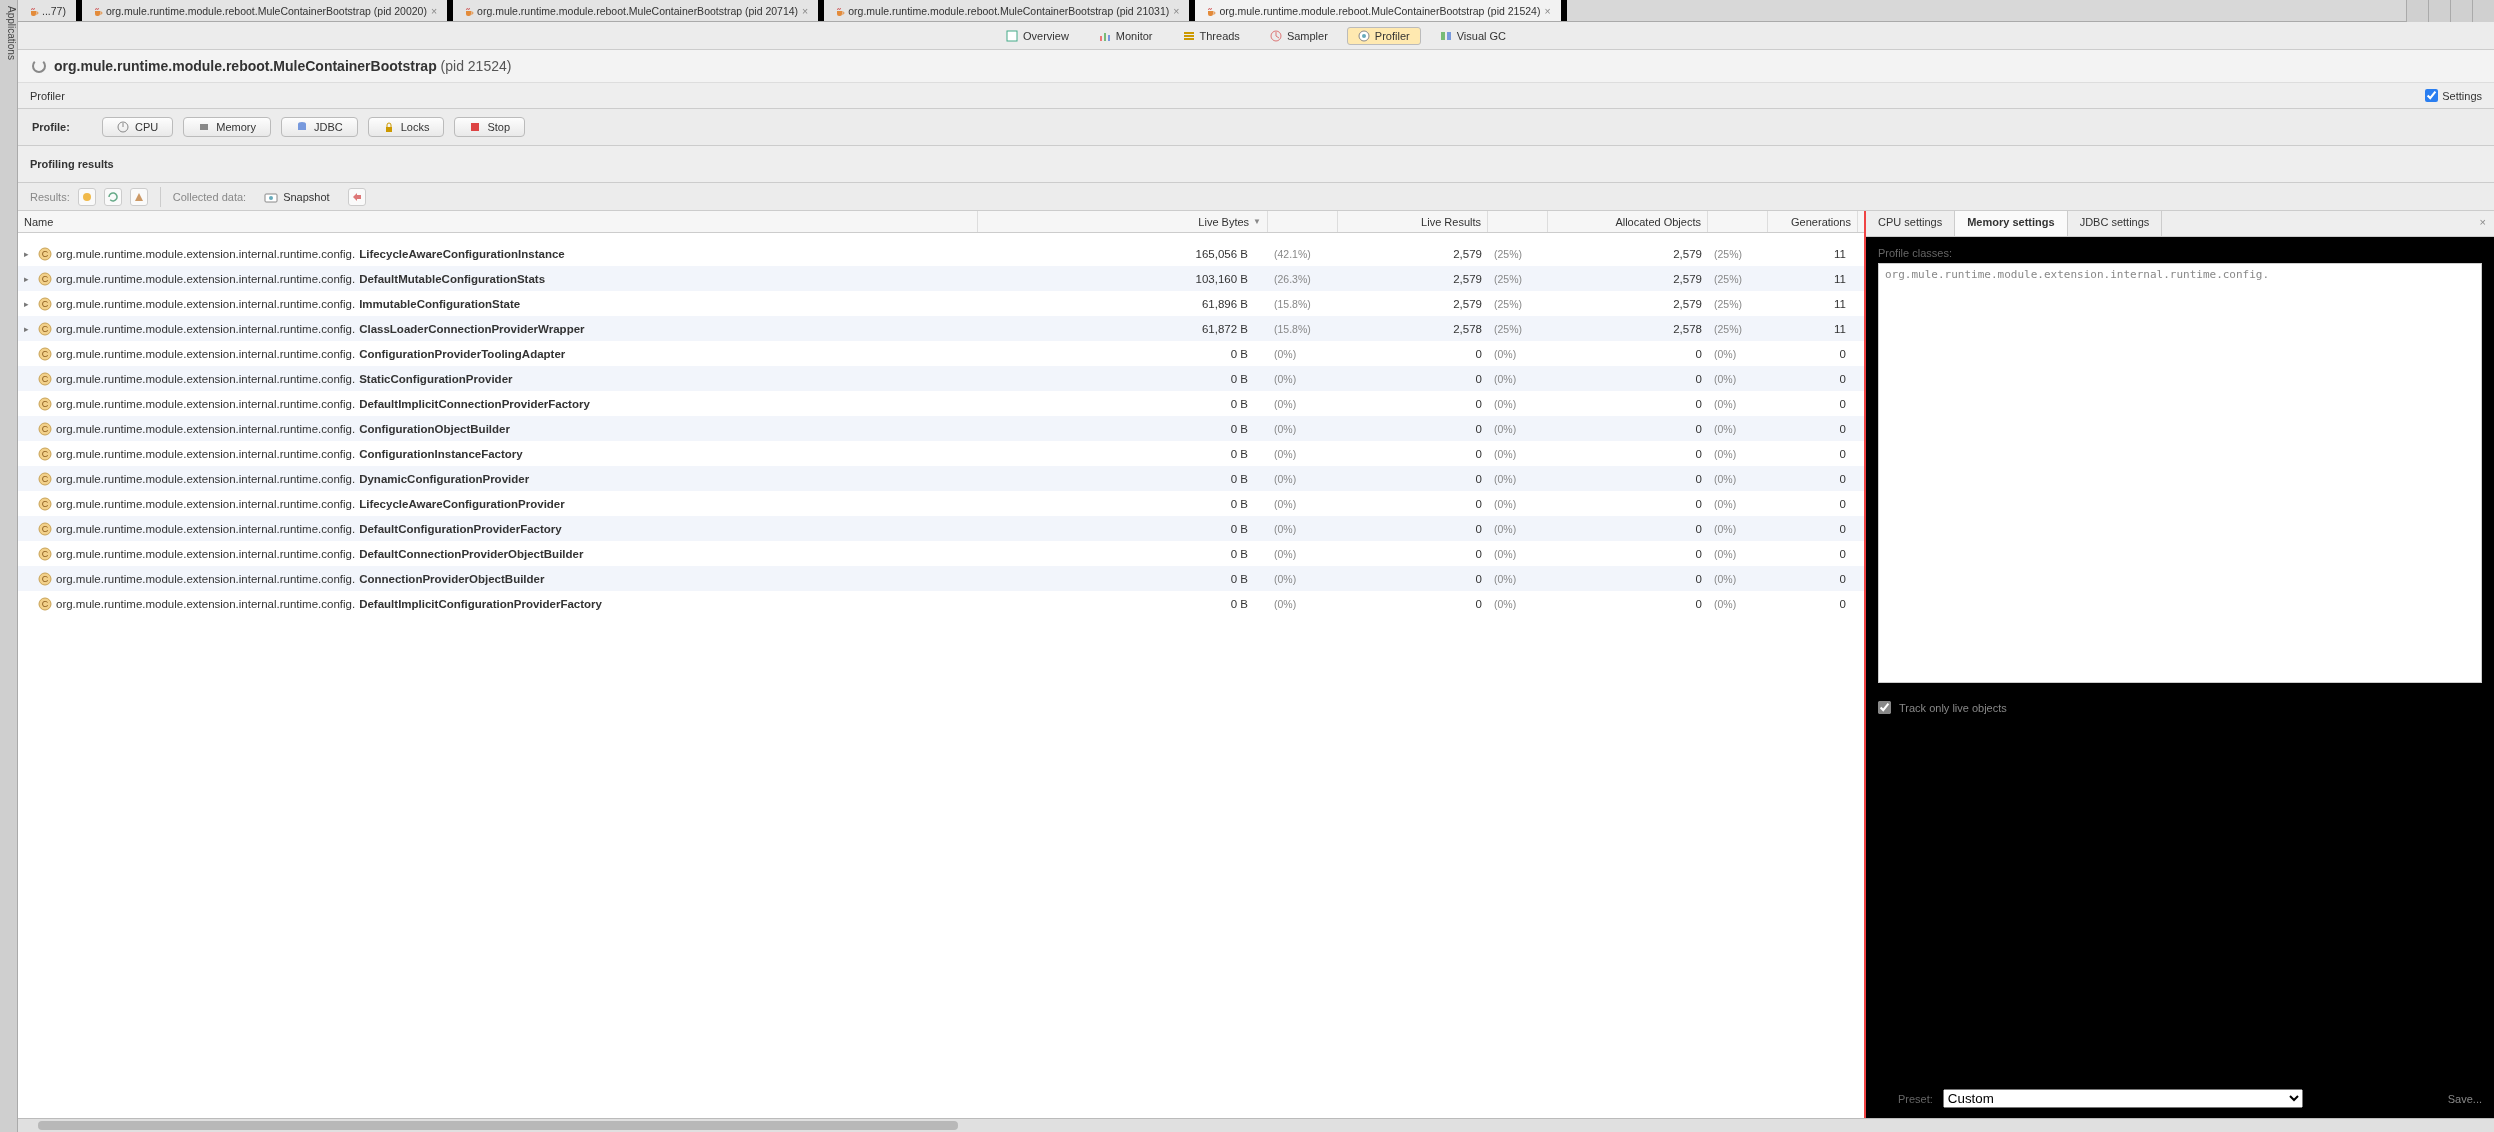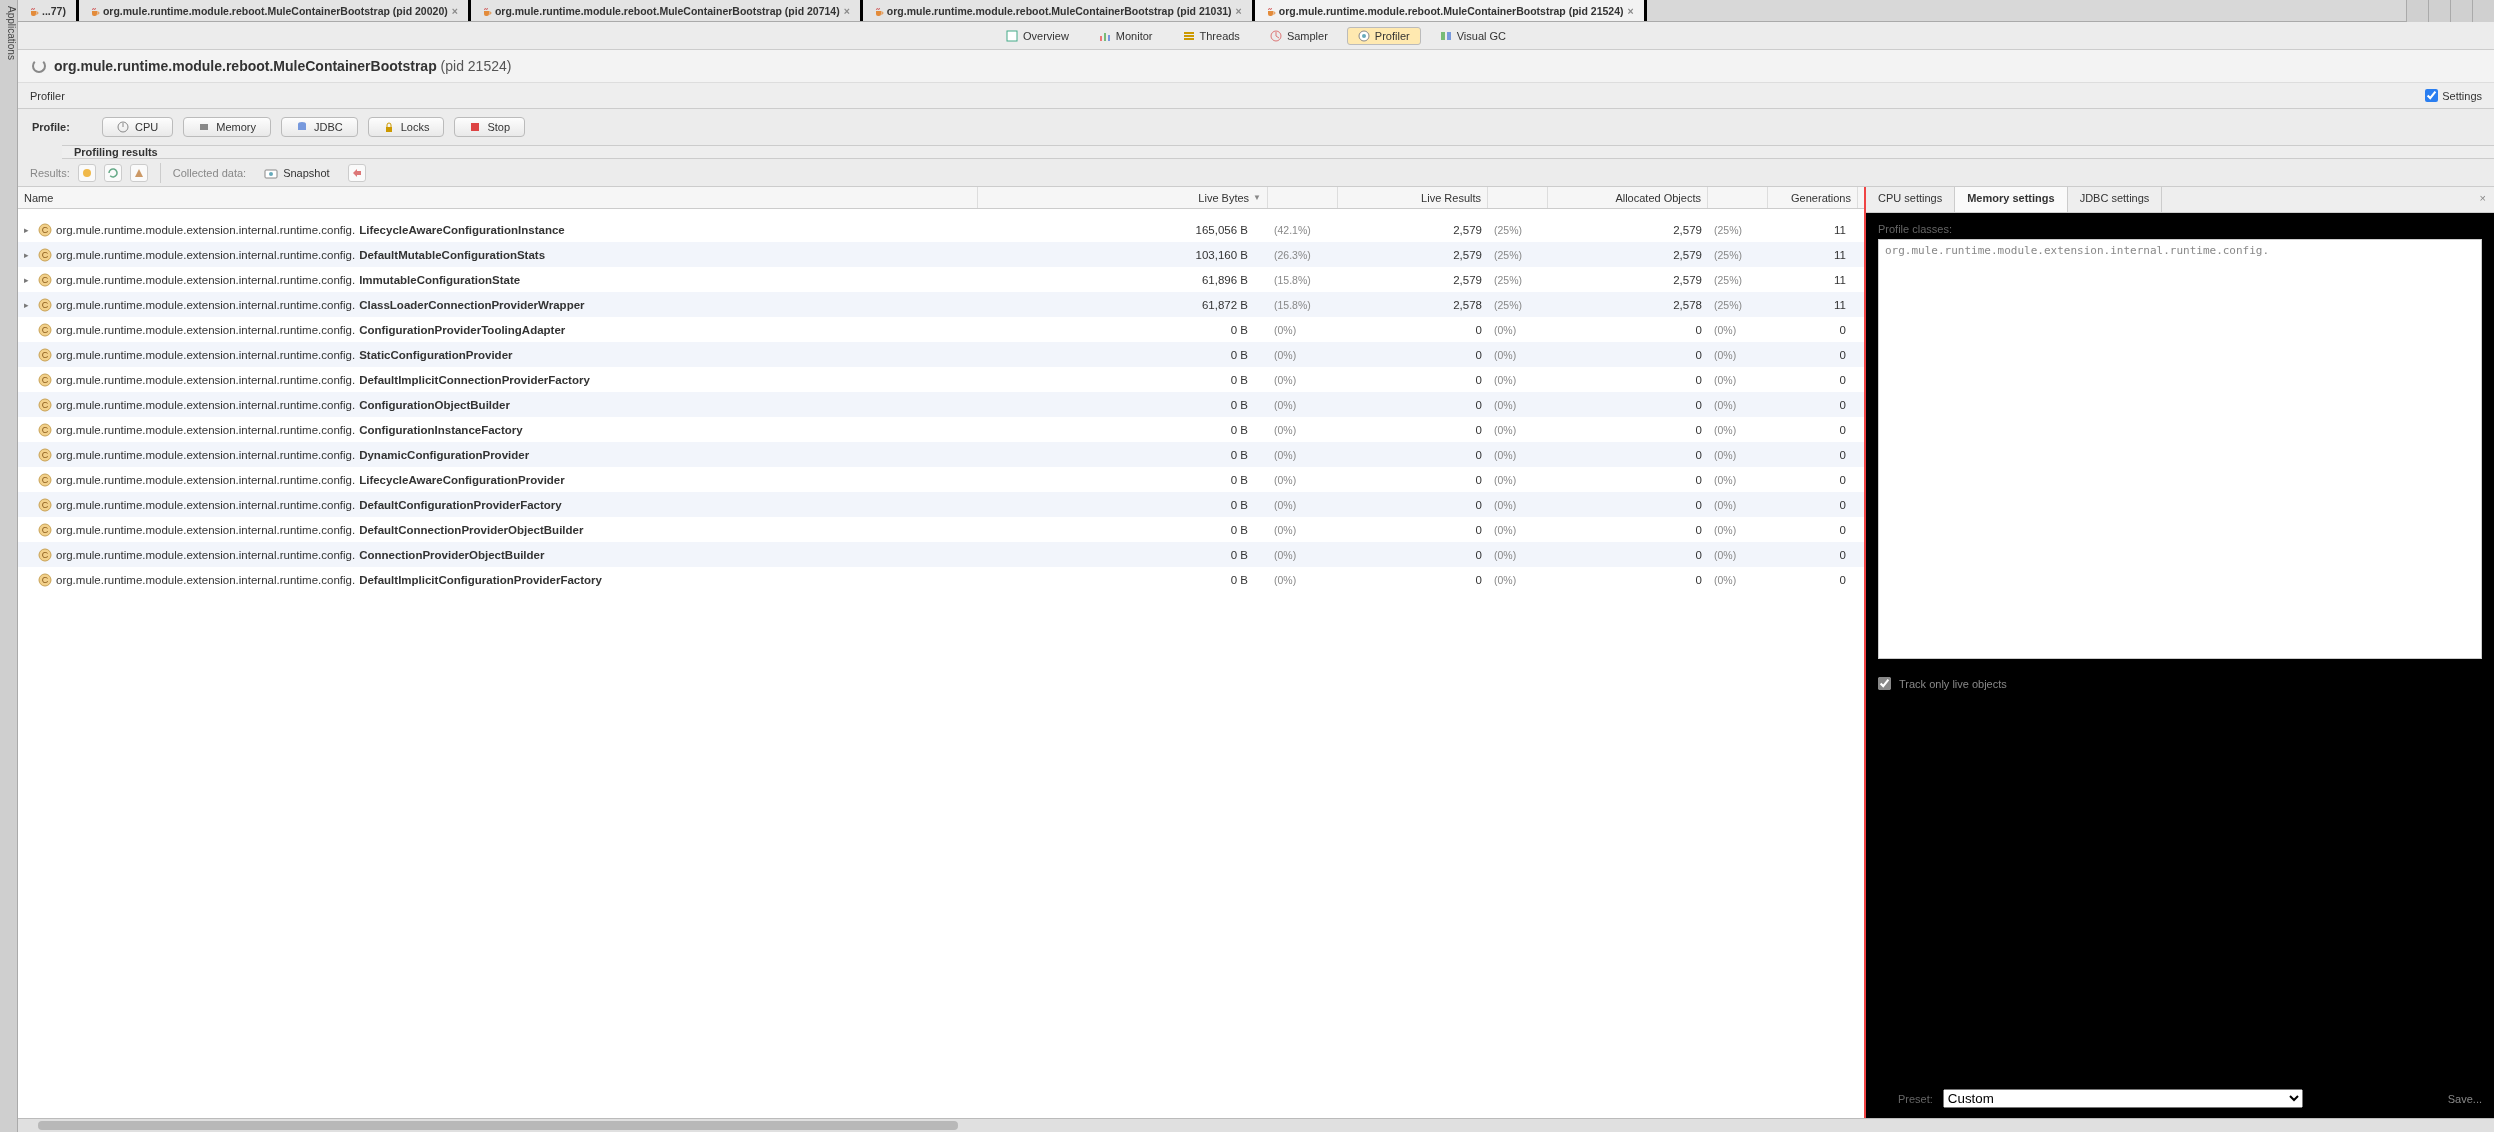--- a/index.html
+++ b/index.html
@@ -2,21 +2,21 @@
 <html><head>
 <meta charset="utf-8">
 <style>
 * { margin: 0; padding: 0; box-sizing: border-box; }
 body { font-family: "Lucida Grande", Arial, sans-serif; font-size: 11px; background: #ececec; color: #333; overflow: hidden; }
 .root { display: flex; width: 2494px; height: 1132px; }
 .app-rail { width: 18px; background: #cfcfcf; border-right: 1px solid #aaa; writing-mode: vertical-rl; text-orientation: mixed; padding-top: 6px; font-size: 10px; color: #444; }
 .main-col { flex: 1; display: flex; flex-direction: column; }
 
 .wtabs { display: flex; height: 22px; background: #d8d8d8; border-bottom: 1px solid #aaa; align-items: stretch; }
-.wtab { display: flex; align-items: center; gap: 4px; padding: 0 10px; border-right: 3px solid #000000; font-size: 10.5px; background: #e4e4e4; font-weight: bold; }
+.wtab { display: flex; align-items: center; gap: 4px; padding: 0 10px; border-right: 6px solid #000000; font-size: 10.5px; background: #e4e4e4; }
 .wtab.active { background: #f2f2f2; }
 .wtab .close { color: #888; cursor: pointer; }
 .wtab .jicon { width: 10px; height: 10px; display:inline-block; }
 .win-ctrls { margin-left: auto; display: flex; }
 .win-ctrls div { width: 22px; height: 22px; border-left: 1px solid #aaa; background: #d0d0d0; }
 
 .view-toolbar { height: 28px; background: #ececec; border-bottom: 1px solid #ccc; display: flex; align-items: center; justify-content: center; gap: 8px; }
 .vbtn { display: flex; align-items: center; gap: 5px; padding: 2px 10px; border: 1px solid transparent; border-radius: 3px; }
 .vbtn.sel { border-color: #bbb; background: #ffe9b0; }
 .vbtn .ico { width: 12px; height: 12px; display:inline-block; }
@@ -30,21 +30,21 @@
 .settings-chk { display: flex; align-items: center; gap: 4px; }
 .settings-chk input { accent-color: #2a7ef0; }
 
 .profile-row { display: flex; align-items: center; gap: 10px; padding: 8px 14px; }
 .profile-row .lbl { font-weight: bold; width: 60px; }
 .pbtn { display: flex; align-items: center; gap: 6px; padding: 3px 14px; border: 1px solid #bbb; border-radius: 4px; background: linear-gradient(#fdfdfd,#e9e9e9); font-size: 11px; }
 .pbtn .pico { width:12px;height:12px;display:inline-block; }
 .status-row { display: flex; align-items: center; gap: 12px; padding: 4px 14px 10px; }
 .status-row .lbl { font-weight: bold; width: 60px; }
 
-.res-head { padding: 0 12px; background: #eee; border-top: 1px solid #ccc; border-bottom: 1px solid #ccc; font-weight: bold; margin-left: 44px; }
+.res-head { padding: 12px 12px; background: #eee; border-top: 1px solid #ccc; border-bottom: 1px solid #ccc; font-weight: bold; }
 
 .res-toolbar { display: flex; align-items: center; gap: 8px; padding: 4px 12px; height: 28px; border-bottom: 1px solid #ccc; }
 .res-toolbar .rlbl { color: #888; }
 .ricon { width:18px; height:18px; border:1px solid #ccc; border-radius:3px; display:flex;align-items:center;justify-content:center; background:#fafafa; }
 .sep { width:1px; height:20px; background:#ccc; margin:0 4px; }
 .snap { display:flex; align-items:center; gap:5px; padding:2px 10px; }
 
 .split { flex:1; display:flex; min-height:0; }
 .table-area { flex:1; display:flex; flex-direction:column; background:#fff; min-width:0; overflow:hidden;gap:8px; }
 .side-area { width: 630px; border-left:2px solid #ef4444; display:flex; flex-direction:column; background:#000000; }

